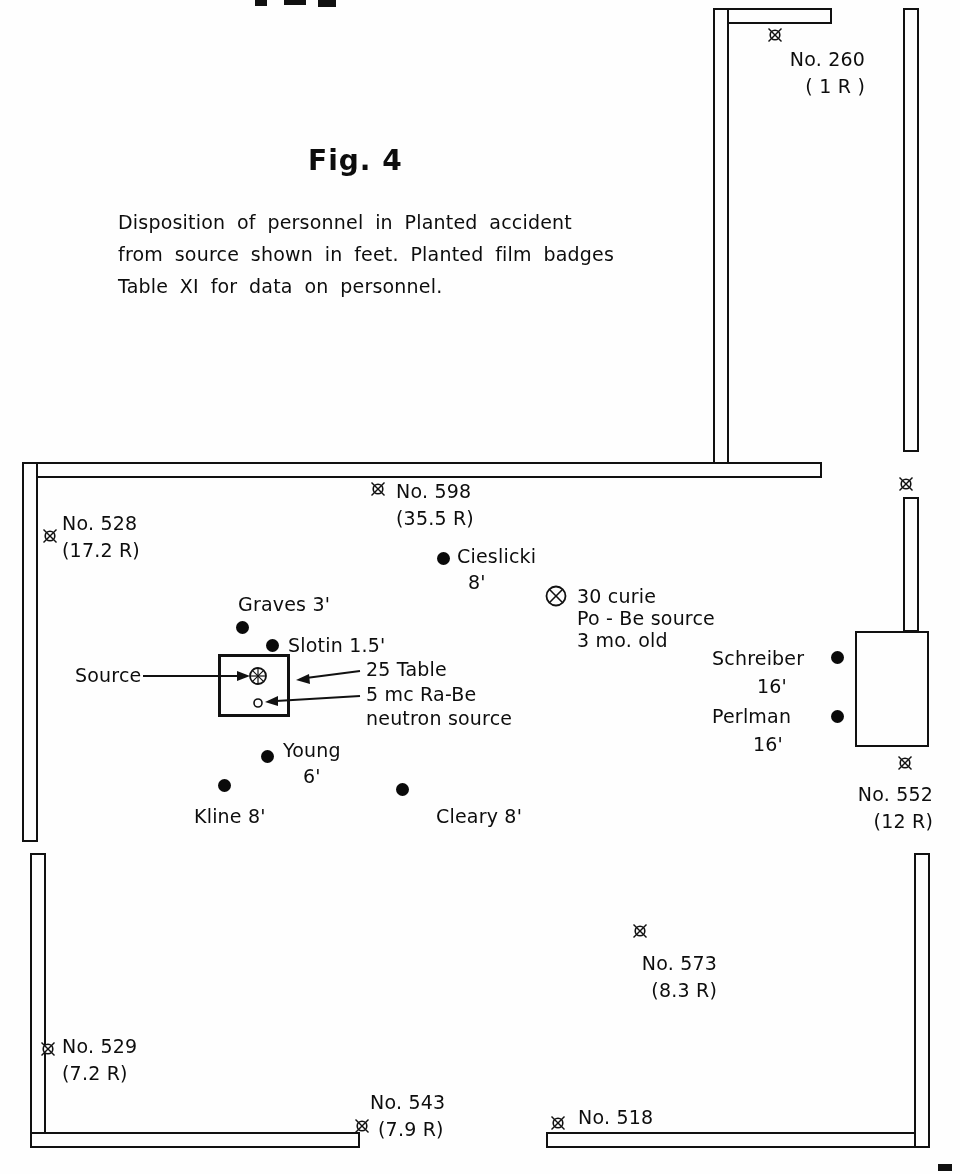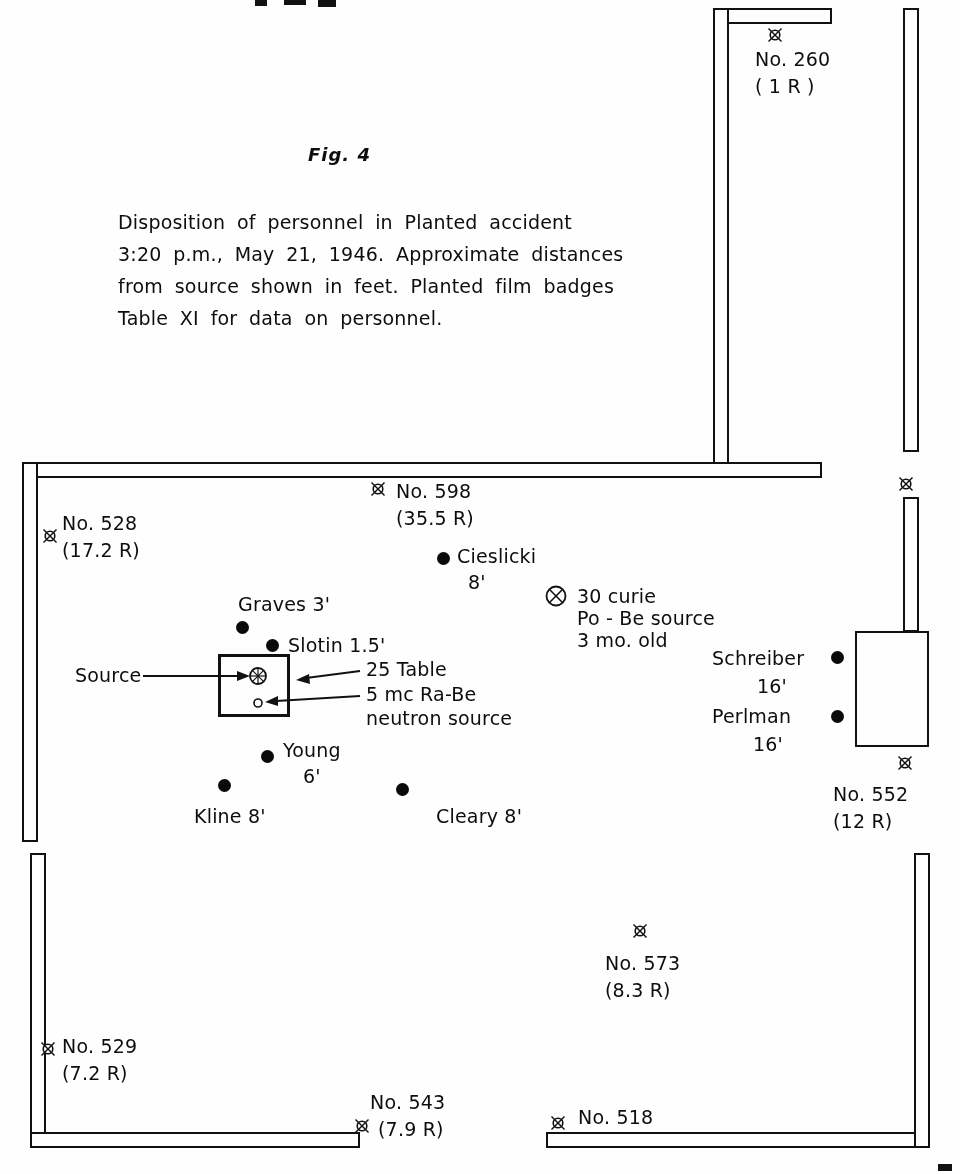--- a/index.html
+++ b/index.html
@@ -3,27 +3,27 @@
 <meta charset="utf-8">
 <style>
   html,body { margin:0; padding:0; background:#e8e8e8; }
   #canvas {
     position:relative; width:960px; height:1174px; margin:0 auto;
     background:#fefefe; overflow:hidden;
     font-family:"DejaVu Sans", sans-serif; color:#0d0d0d;
   }
   .t { position:absolute; white-space:nowrap; font-size:19px; letter-spacing:.2px; }
   .cap { line-height:32px; word-spacing:5.5px; }
-  .title { font-size:18px; font-weight:bold; letter-spacing:1px;font-style:italic; }
+  .title { font-size:28px; font-weight:bold; letter-spacing:1px; }
   .wall { position:absolute; background:#fefefe; border:2px solid #111; box-sizing:border-box; }
   .rectline { position:absolute; background:#fefefe; border:2px solid #111; box-sizing:border-box; }
   .dot { position:absolute; width:13px; height:13px; background:#0a0a0a; border-radius:50%; }
   .sym { position:absolute; overflow:visible; }
   .twoline { line-height:27px; }
-  .ctr { text-align:left; }
+  .ctr { text-align:right; }
   .artifact { position:absolute; background:#111; }
   svg line, svg circle { stroke:#111; }
 </style>
 </head>
 <body>
 
 <div id="canvas">
 
   <svg width="0" height="0" style="position:absolute">
     <defs>
@@ -51,21 +51,20 @@
   </svg>
 
   <div class="artifact" style="left:255px;top:0;width:12px;height:6px"></div>
   <div class="artifact" style="left:284px;top:0;width:22px;height:5px"></div>
   <div class="artifact" style="left:318px;top:0;width:18px;height:7px"></div>
   <div class="artifact" style="left:938px;top:1164px;width:14px;height:7px"></div>
 
   <div class="t title" style="left:308px;top:144px">Fig. 4</div>
   <div class="t cap" style="left:118px;top:206px">
     <div>Disposition of personnel in Planted accident</div>
-    <div>3:20 p.m., May 21, 1946. Approximate distances</div>
     <div>from source shown in feet. Planted film badges</div>
     <div>Table XI for data on personnel.</div>
   </div>
 
   <div class="wall" style="left:713px;top:8px;width:119px;height:16px"></div>
   <div class="wall" style="left:713px;top:8px;width:16px;height:470px"></div>
   <div class="wall" style="left:903px;top:8px;width:16px;height:444px"></div>
   <div class="wall" style="left:22px;top:462px;width:800px;height:16px"></div>
   <div class="wall" style="left:22px;top:462px;width:16px;height:380px"></div>
   <div class="wall" style="left:903px;top:497px;width:16px;height:135px"></div>

